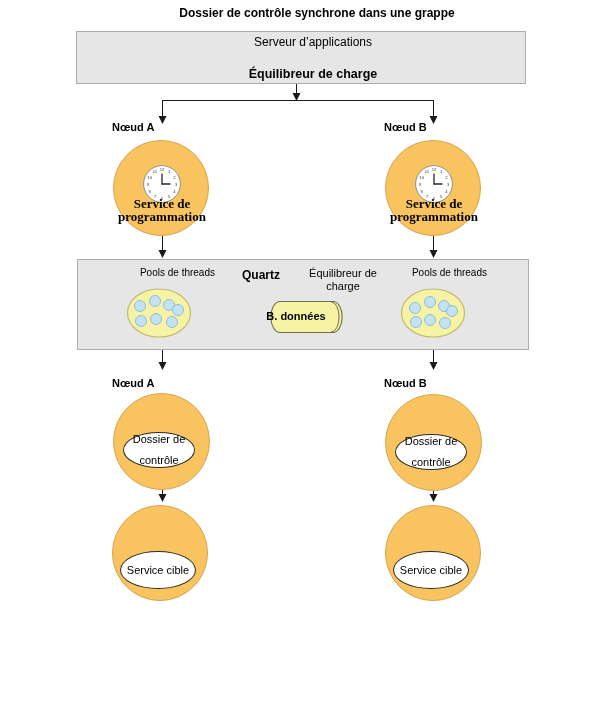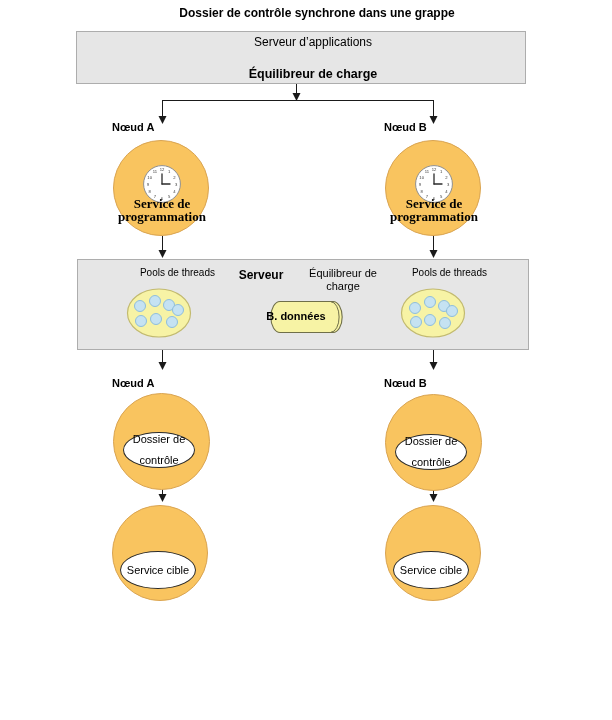--- a/index.html
+++ b/index.html
@@ -142,21 +142,21 @@
     <ellipse class="pool-ellipse" cx="33" cy="26" rx="31.5" ry="24"></ellipse>
     <circle class="thread-dot" cx="14" cy="19" r="5.5"></circle>
     <circle class="thread-dot" cx="29" cy="14" r="5.5"></circle>
     <circle class="thread-dot" cx="43" cy="18" r="5.5"></circle>
     <circle class="thread-dot" cx="52" cy="23" r="5.5"></circle>
     <circle class="thread-dot" cx="15" cy="34" r="5.5"></circle>
     <circle class="thread-dot" cx="30" cy="32" r="5.5"></circle>
     <circle class="thread-dot" cx="46" cy="35" r="5.5"></circle>
   </svg>
 
-  <div class="quartz-label" style="left:229px; top:268px;">Serveur</div>
+  <div class="quartz-label" style="left:229px; top:268px;">Quartz</div>
   <div class="band-lb-label" style="left:299px; top:267px;">Équilibreur de charge</div>
 
   <svg class="cyl-svg" style="left:270px; top:300px;" width="78" height="34" viewBox="0 0 78 34">
     <path class="cyl-body" d="M10,1.5 L63,1.5 A9,15.2 0 0 1 63,32.5 L10,32.5 A9,15.2 0 0 1 10,1.5 Z"></path>
     <path class="cyl-seam" d="M61,1.8 A8,15 0 0 1 61,32.2"></path>
   </svg>
   <div class="cyl-label" style="left:264px; top:310px;">B. données</div>
 
   <div class="band-label" style="left:377px; top:267px;">Pools de threads</div>
   <svg class="pool-svg" style="left:400px; top:287px;" width="66" height="52" viewBox="0 0 66 52">

